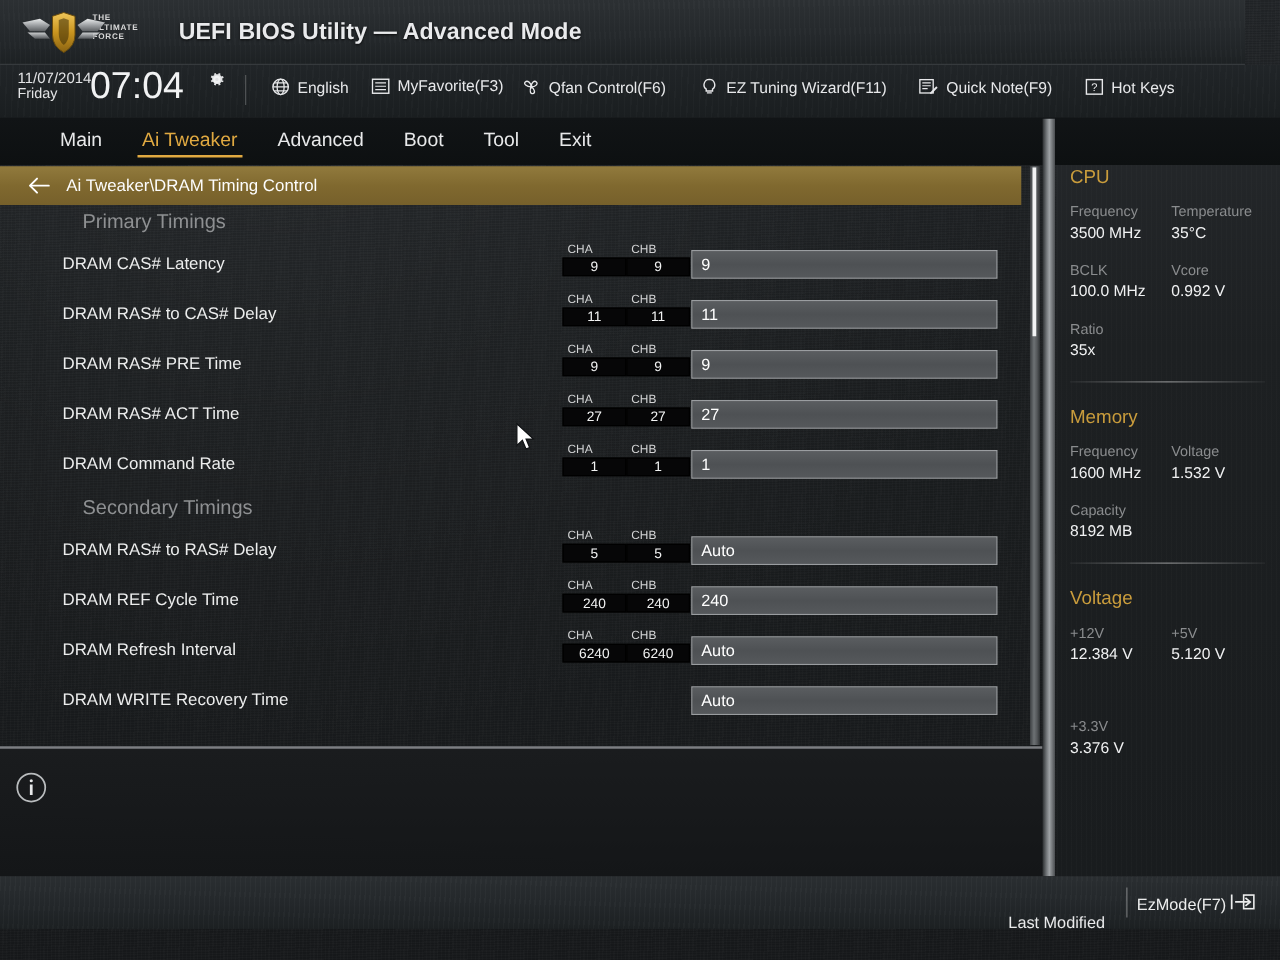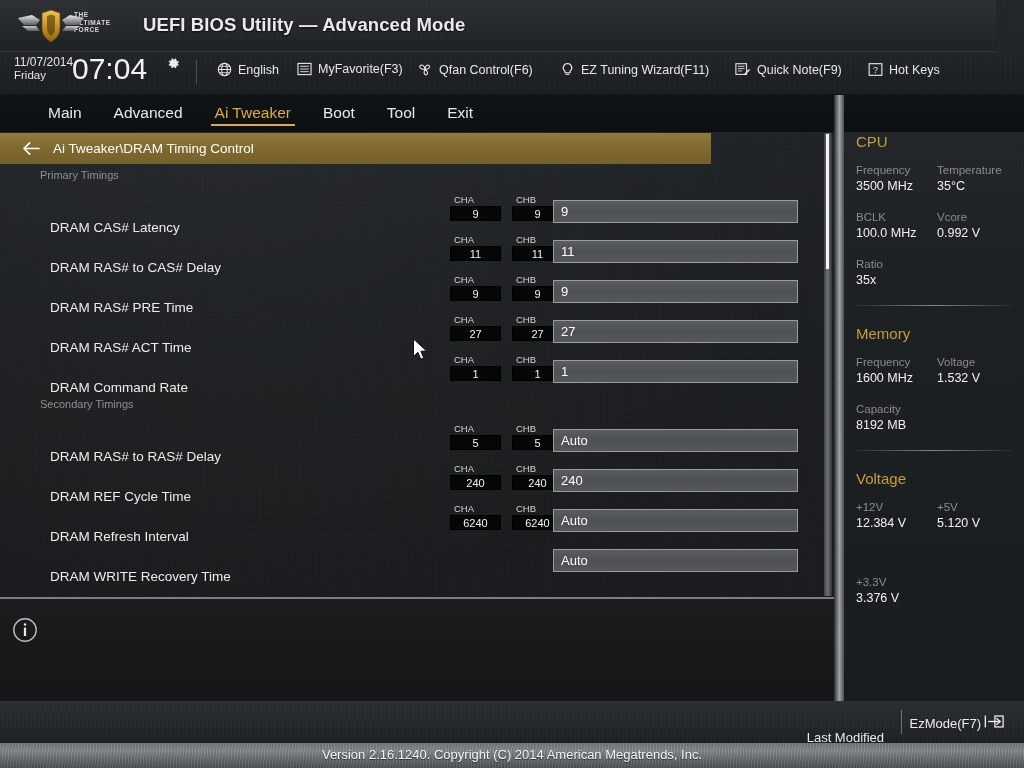--- a/index.html
+++ b/index.html
@@ -101,45 +101,45 @@
     display:flex; align-items:center; white-space:nowrap;
   }
   .tab.active { color:#e0a941; }
   .tab.active::after {
     content:""; position:absolute; left:12px; right:12px; bottom:6px;
     height:2px; background:#e0a941;
   }
 
   
   .crumb {
-    position:absolute; left:0; top:133px; width:711px; height:31px;
+    position:absolute; left:0; top:133px; width:817px; height:31px;
     background: linear-gradient(180deg, #917a3d 0%, #80692f 50%, #76602b 100%);
     display:flex; align-items:center; z-index: 3;
   }
   .crumb .back {
     margin-left:22px; margin-right:12px; display:flex; align-items:center;
     cursor:pointer;
   }
   .crumb .ctext { font-size:13.5px; color:#fdfdfd; }
 
   
   .main {
     position:absolute; left:0; top:164px; width:817px; height:432px;
     z-index: 2; overflow:hidden;
   }
   .grouphdr {
-    position:absolute; left:40px;
-    font-size:11px; color:#8e9092;
+    position:absolute; left:66px;
+    font-size:16px; color:#8e9092;
   }
   .row { position:absolute; left:0; width:817px; height:40px; }
   .row .label {
-    position:absolute; left:50px; top:24px;
+    position:absolute; left:50px; top:7px;
     font-size:13.5px; color:#eceded; white-space:nowrap;text-align:right;
   }
-  .chgrp { position:absolute; left:450px; top:-2px; display:flex; gap:11px; }
+  .chgrp { position:absolute; left:450px; top:-2px; display:flex; gap:0; }
   .chbox { width:51px; }
   .chbox .cl {
     font-size:9.5px; color:#d3d4d5; padding-left:4px; line-height:12px;
   }
   .chbox .cv {
     background:#060607; color:#f2f3f3; font-size:11px;
     text-align:center; height:15px; line-height:15px;
     border:1px solid #000;
   }
   .field {
@@ -367,22 +367,22 @@
             <text x="8" y="11.4" font-size="9.5" font-family="Liberation Sans, sans-serif" fill="#e7e8ea" text-anchor="middle">?</text>
           </svg>
       </span>
       <span>Hot Keys</span>
     </div>
   </div>
 
   <div class="tabs">
     <div class="tabrow" id="tabrow">
         <div class="tab">Main</div>
+        <div class="tab active">Ai Tweaker</div>
         <div class="tab">Advanced</div>
-        <div class="tab active">Ai Tweaker</div>
         <div class="tab">Boot</div>
         <div class="tab">Tool</div>
         <div class="tab">Exit</div>
       </div>
   </div>
 
   <div class="crumb">
     <span class="back">
       <svg width="19" height="15" viewBox="0 0 20 16">
           <path d="M8 2 L2 8 L8 14" fill="none" stroke="#ffffff" stroke-width="1.7" stroke-linecap="round" stroke-linejoin="round"></path>
@@ -601,23 +601,20 @@
         <svg width="20" height="15" viewBox="0 0 22 16">
             <line x1="1.5" y1="1.5" x2="1.5" y2="14.5" stroke="#eceded" stroke-width="1.5"></line>
             <rect x="12" y="2" width="9" height="12" fill="none" stroke="#eceded" stroke-width="1.4"></rect>
             <line x1="4.5" y1="8" x2="17.5" y2="8" stroke="#eceded" stroke-width="1.5"></line>
             <polyline points="13.6,4.4 17.8,8 13.6,11.6" fill="none" stroke="#eceded" stroke-width="1.5"></polyline>
           </svg>
       </span>
     </div>
   </div>
 
-  <div class="verbar">
-    <div class="vertext">Version 2.16.1240. Copyright (C) 2014 American Megatrends, Inc.</div>
-  </div>
 
   <div class="cursor" style="left: 412px; top: 338px;">
     <svg width="17" height="24" viewBox="0 0 17 24">
       <path d="M1.5 1 L1.5 18.4 L5.9 14.3 L8.8 21.2 L11.7 20 L8.9 13.2 L14.6 13.1 Z" fill="#ffffff" stroke="#111315" stroke-width="1"></path>
     </svg>
   </div>
 
 </div>
 
 </body></html>

